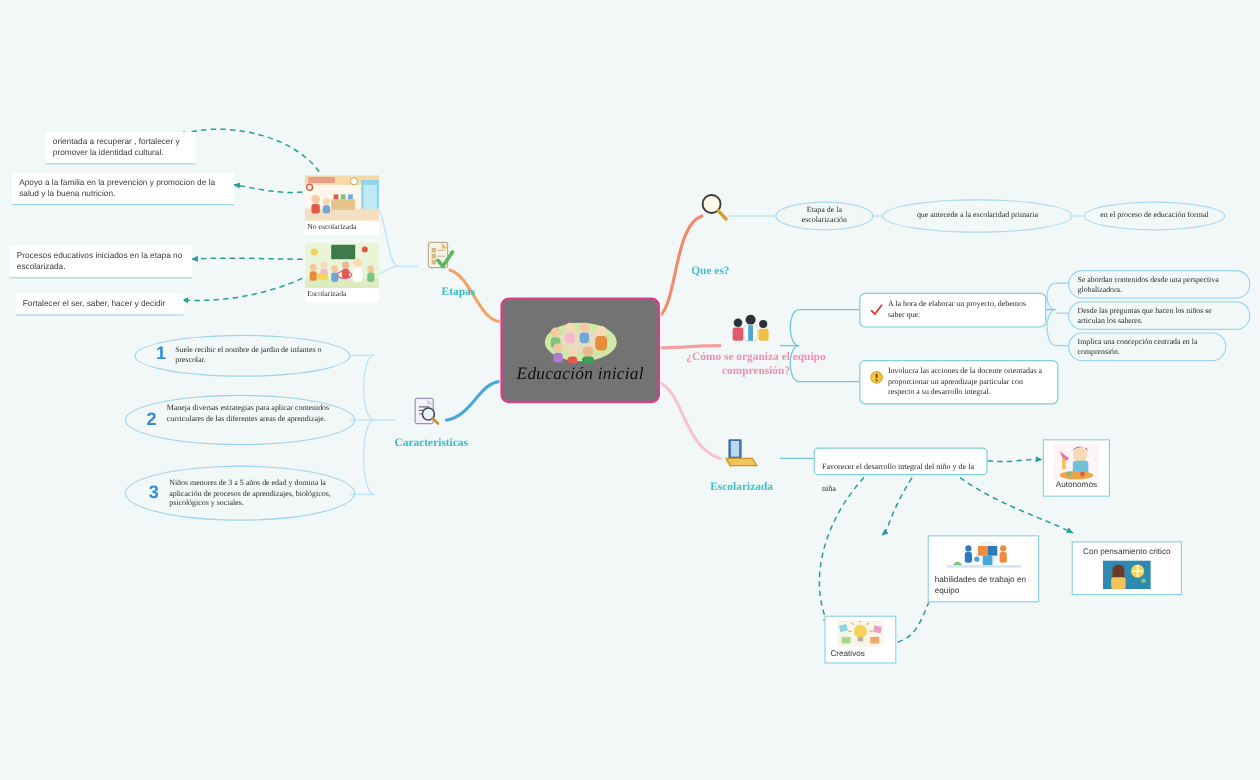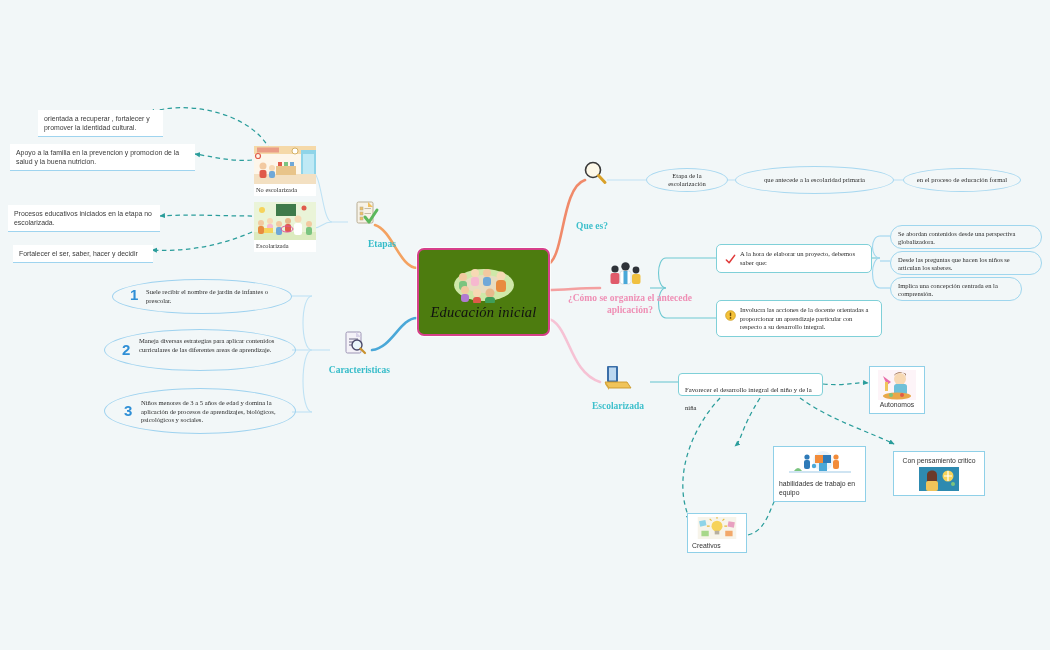--- a/index.html
+++ b/index.html
@@ -8,21 +8,21 @@
     background:#f2f7f8;
     font-family:"Liberation Sans", sans-serif;
     position:relative;overflow:hidden;
   }
   #canvas{position:absolute;inset:0;width:1050px;height:650px;}
   svg.wires{position:absolute;left:0;top:0;width:1050px;height:650px;pointer-events:none;}
 
   
   .central{
     position:absolute;left:417px;top:248px;width:129px;height:84px;
-    background:#4d7c0f;border:2.5px solid #d6408a;border-radius:7px;
+    background:#737373;border:2.5px solid #d6408a;border-radius:7px;
     display:flex;flex-direction:column;align-items:center;justify-content:center;
     box-shadow:0 0 0 1px rgba(255,255,255,.7);
   }
   .central .pic{width:66px;height:40px;margin-bottom:1px;}
   .central .title{
     font-family:"Liberation Serif", serif;font-style:italic;
     font-size:14.5px;color:#111;letter-spacing:.2px;white-space:nowrap;
   }
 
   
@@ -290,22 +290,22 @@
   <svg class="bicon" style="left:608px;top:260px;width:36px;height:26px;" viewBox="0 0 36 26">
     <circle cx="7" cy="9" r="3.6" fill="#2e3238"></circle>
       <rect x="2.5" y="13" width="9" height="11" rx="2" fill="#e05a6a"></rect>
     <circle cx="28" cy="10" r="3.4" fill="#2e3238"></circle>
       <rect x="24" y="14" width="8.5" height="10" rx="2" fill="#f0c040"></rect>
     <circle cx="17.5" cy="6.5" r="4.2" fill="#2e3238"></circle>
       <rect x="12" y="11" width="11" height="13" rx="2.5" fill="#ffffff" stroke="#cfd4da" stroke-width=".7"></rect>
     <rect x="15.5" y="11" width="4" height="13" fill="#4aa8d8"></rect>
   </svg>
   <div class="blabel pink" style="left:560px;top:292px;width:140px;">
-    <div>¿Cómo se organiza el antecede</div>
-    <div>aplicación?</div>
+    <div>¿Cómo se organiza el equipo</div>
+    <div>comprensión?</div>
   </div>
 
   <div class="rbox" style="left:716px;top:244px;width:156px;height:29px;">
     <div class="bico">
       <svg viewBox="0 0 12 12" width="11" height="11">
           <path d="M1.5 6.5 L4.5 9.5 L10.5 1.5" stroke="#e03a3a" stroke-width="1.7" fill="none" stroke-linecap="round" stroke-linejoin="round"></path>
         </svg>
     </div>
     <div class="btx">A la hora de elaborar un proyecto, debemos saber que:</div>
   </div>

